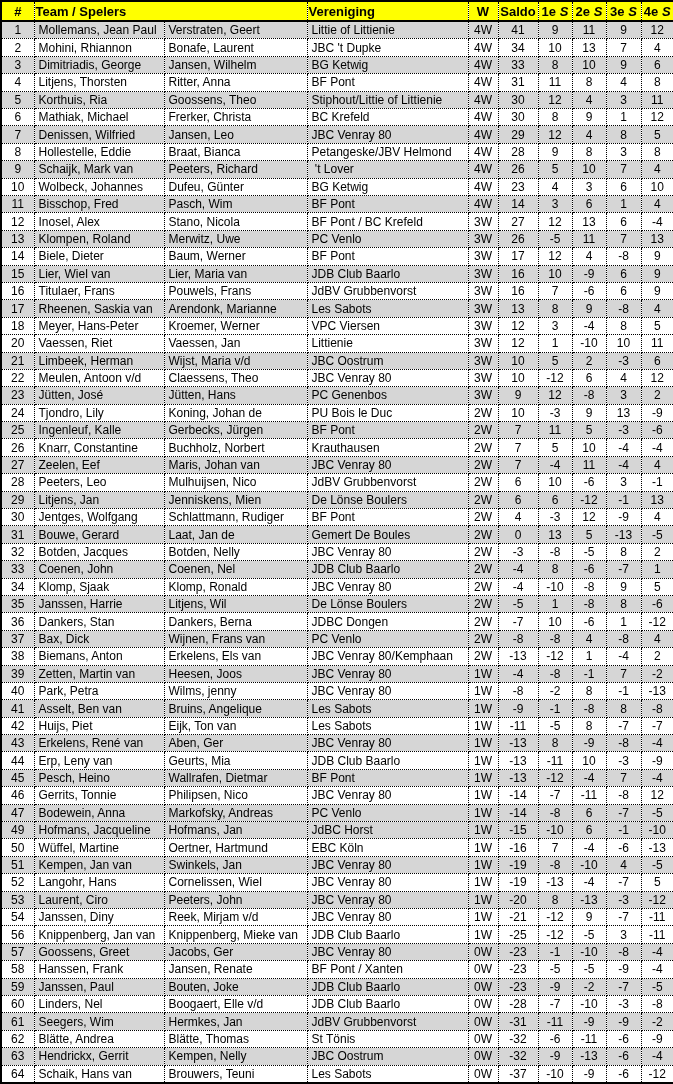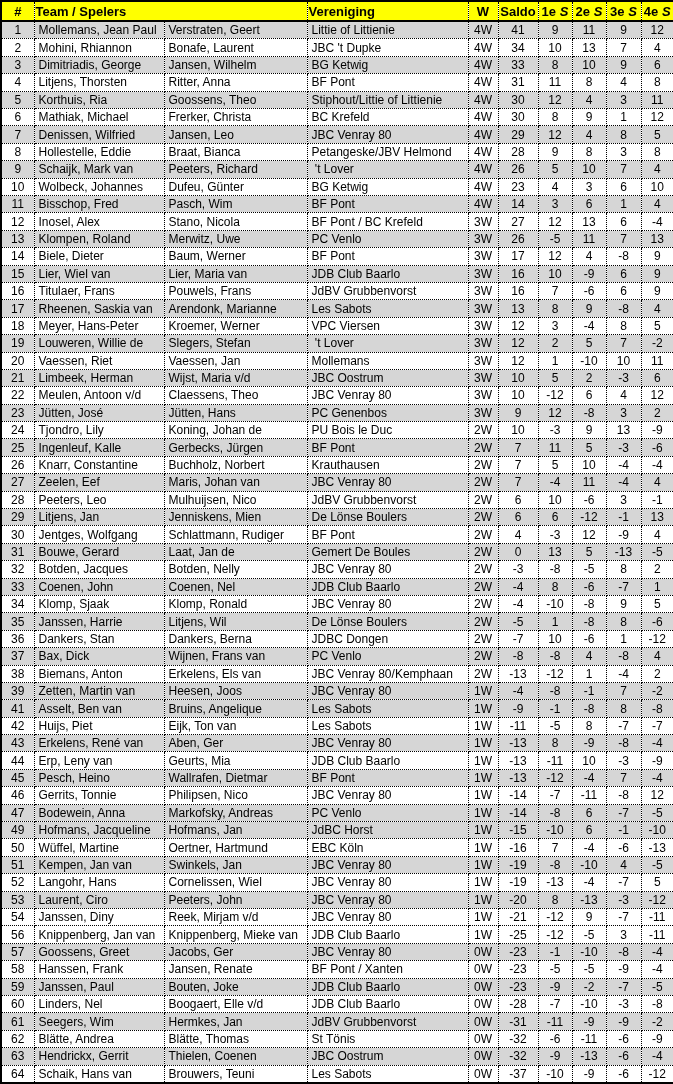--- a/index.html
+++ b/index.html
@@ -303,37 +303,25 @@
           <td class="txt">Meyer, Hans-Peter</td>
           <td class="txt">Kroemer, Werner</td>
           <td class="txt">VPC Viersen</td>
           <td class="num">3W</td>
           <td class="num">12</td>
           <td class="num">3</td>
           <td class="num">-4</td>
           <td class="num">8</td>
           <td class="num">5</td>
         </tr>
-        <tr class="alt">
-          <td class="num">19</td>
-          <td class="txt">Louweren, Willie de</td>
-          <td class="txt">Slegers, Stefan</td>
-          <td class="txt"> 't Lover</td>
-          <td class="num">3W</td>
-          <td class="num">12</td>
-          <td class="num">2</td>
-          <td class="num">5</td>
-          <td class="num">7</td>
-          <td class="num">-2</td>
-        </tr>
         <tr>
           <td class="num">20</td>
           <td class="txt">Vaessen, Riet</td>
           <td class="txt">Vaessen, Jan</td>
-          <td class="txt">Mollemans</td>
+          <td class="txt">Littienie</td>
           <td class="num">3W</td>
           <td class="num">12</td>
           <td class="num">1</td>
           <td class="num">-10</td>
           <td class="num">10</td>
           <td class="num">11</td>
         </tr>
         <tr class="alt">
           <td class="num">21</td>
           <td class="txt">Limbeek, Herman</td>
@@ -554,20 +542,32 @@
           <td class="num">39</td>
           <td class="txt">Zetten, Martin van</td>
           <td class="txt">Heesen, Joos</td>
           <td class="txt">JBC Venray 80</td>
           <td class="num">1W</td>
           <td class="num">-4</td>
           <td class="num">-8</td>
           <td class="num">-1</td>
           <td class="num">7</td>
           <td class="num">-2</td>
+        </tr>
+        <tr>
+          <td class="num">40</td>
+          <td class="txt">Park, Petra</td>
+          <td class="txt">Wilms, jenny</td>
+          <td class="txt">JBC Venray 80</td>
+          <td class="num">1W</td>
+          <td class="num">-8</td>
+          <td class="num">-2</td>
+          <td class="num">8</td>
+          <td class="num">-1</td>
+          <td class="num">-13</td>
         </tr>
         <tr class="alt">
           <td class="num">41</td>
           <td class="txt">Asselt, Ben van</td>
           <td class="txt">Bruins, Angelique</td>
           <td class="txt">Les Sabots</td>
           <td class="num">1W</td>
           <td class="num">-9</td>
           <td class="num">-1</td>
           <td class="num">-8</td>
@@ -798,21 +798,21 @@
           <td class="num">0W</td>
           <td class="num">-32</td>
           <td class="num">-6</td>
           <td class="num">-11</td>
           <td class="num">-6</td>
           <td class="num">-9</td>
         </tr>
         <tr class="alt">
           <td class="num">63</td>
           <td class="txt">Hendrickx, Gerrit</td>
-          <td class="txt">Thielen, Coenen</td>
+          <td class="txt">Kempen, Nelly</td>
           <td class="txt">JBC Oostrum</td>
           <td class="num">0W</td>
           <td class="num">-32</td>
           <td class="num">-9</td>
           <td class="num">-13</td>
           <td class="num">-6</td>
           <td class="num">-4</td>
         </tr>
         <tr>
           <td class="num">64</td>

